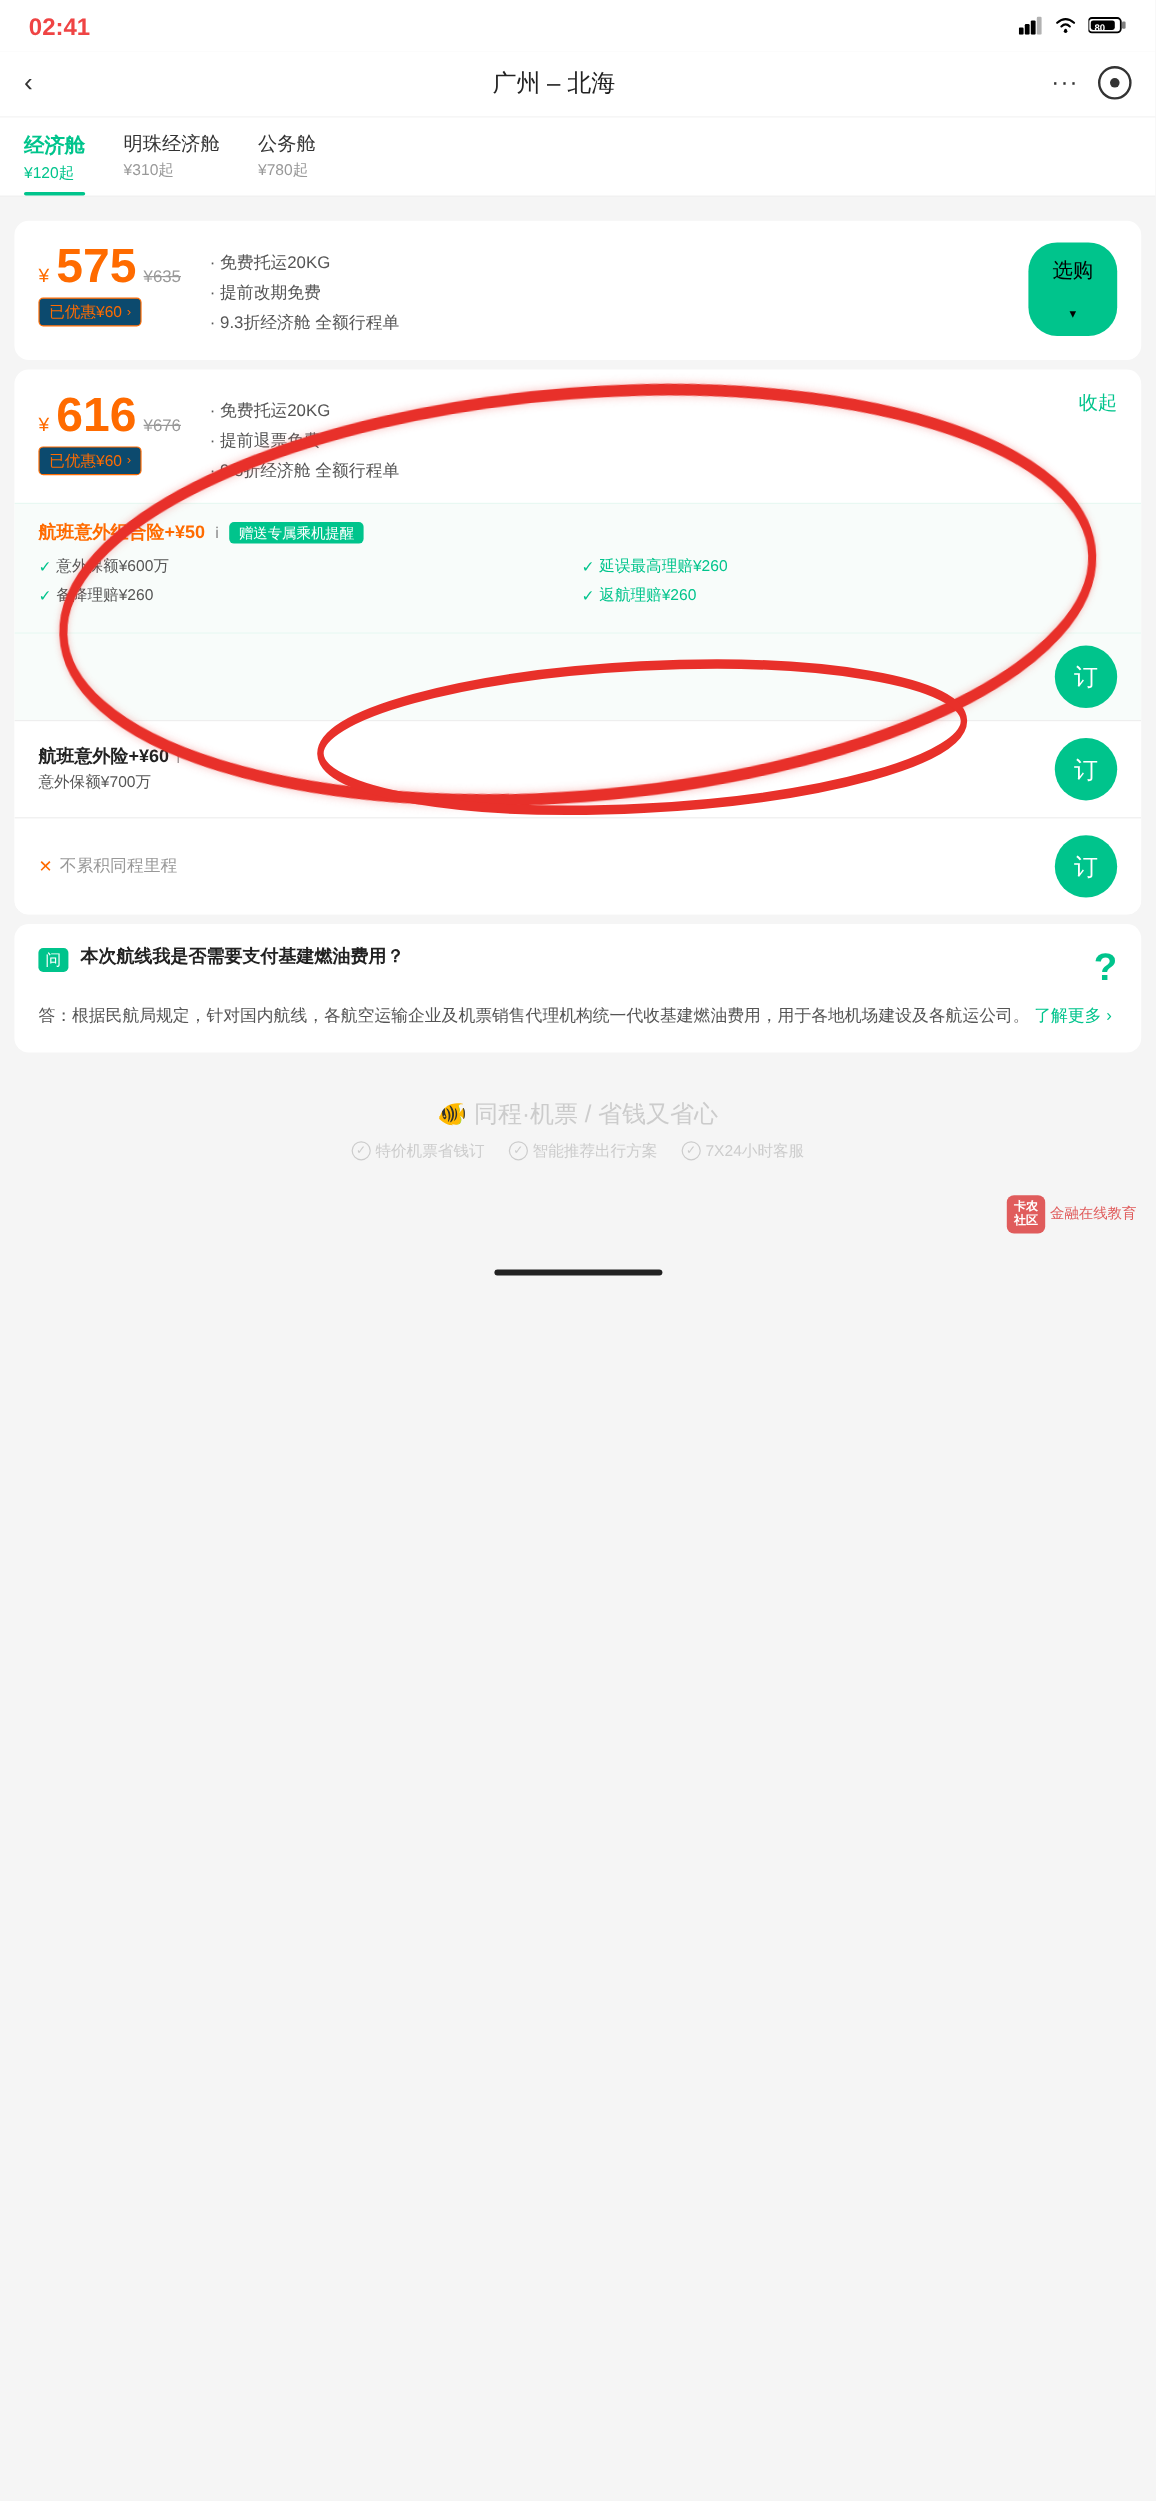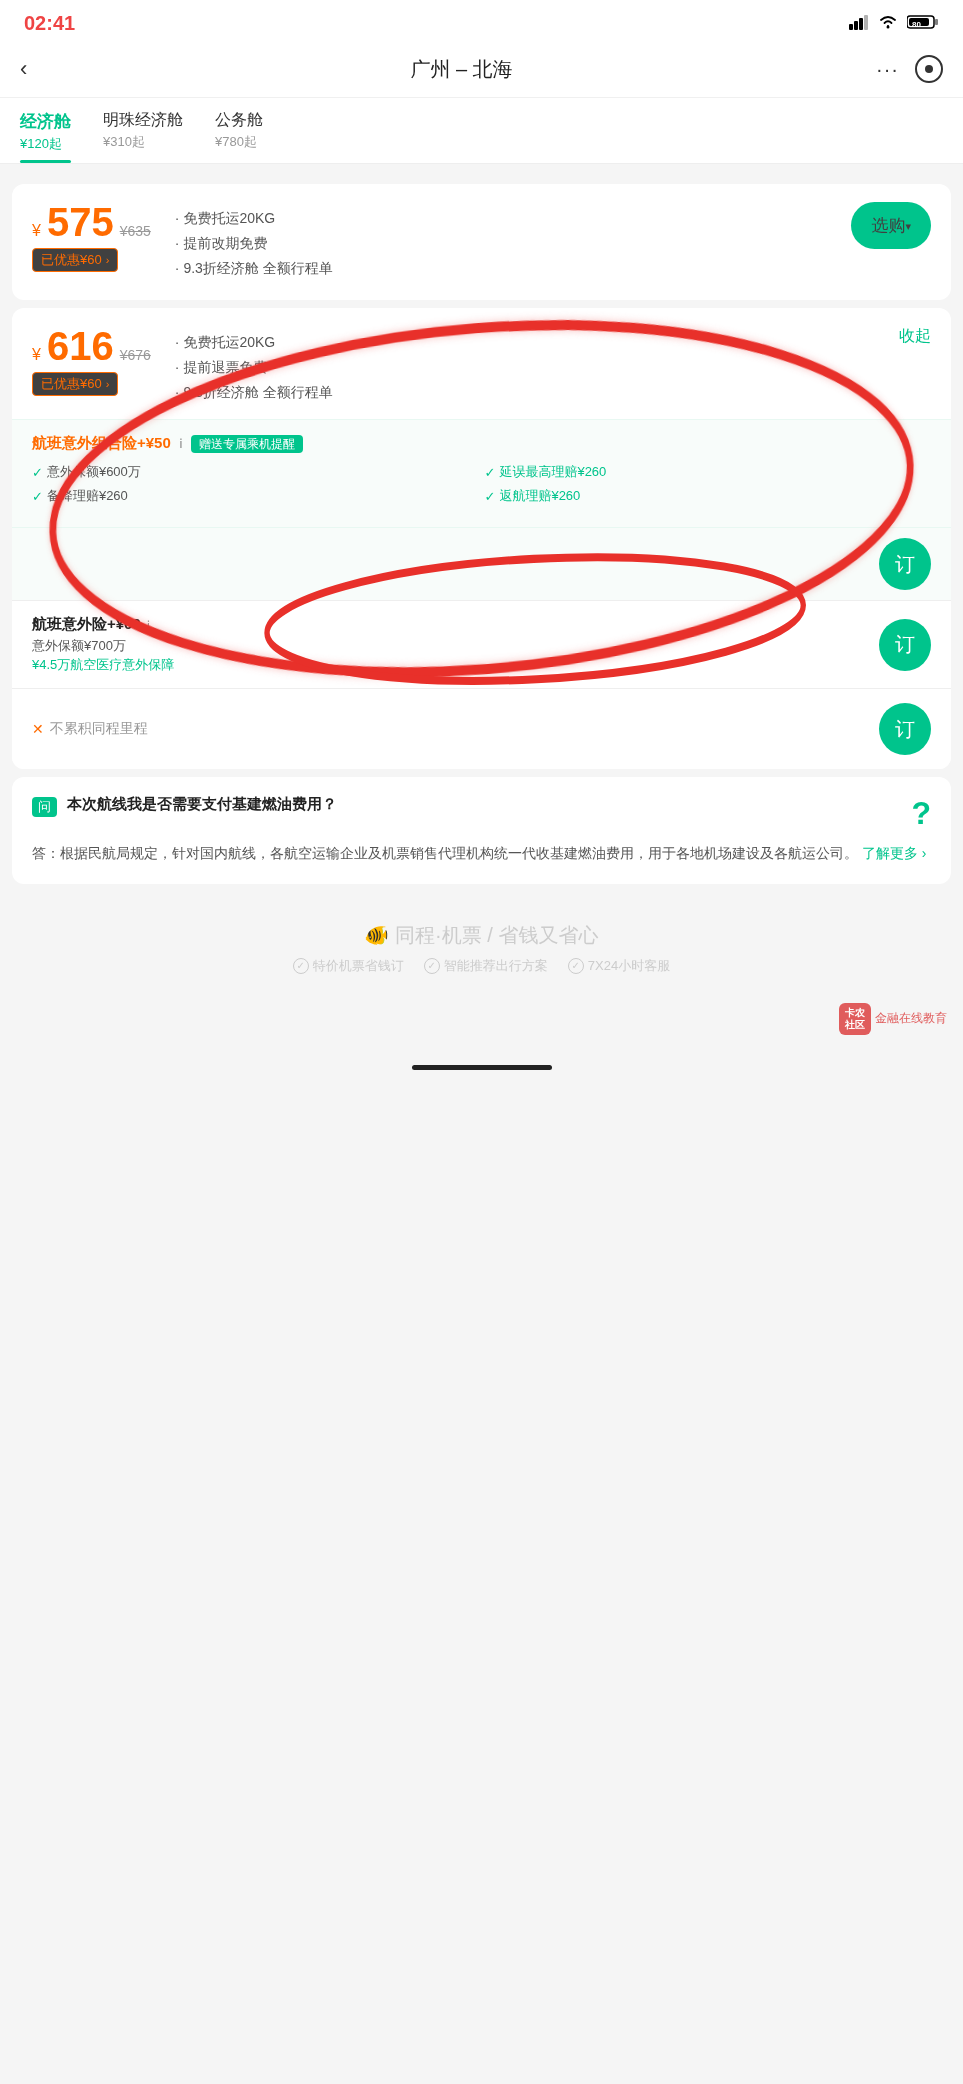--- a/index.html
+++ b/index.html
@@ -171,21 +171,21 @@
 
     .price-original {
       font-size: 14px;
       color: #999;
       text-decoration: line-through;
     }
 
     .price-discount-badge {
       display: inline-flex;
       align-items: center;
-      background: #404040;
+      background: #0c4a6e;
       border: 1px solid #ff6b00;
       border-radius: 4px;
       padding: 2px 8px;
       margin-top: 6px;
       font-size: 13px;
       color: #ff6b00;
       width: fit-content;
     }
 
     .price-discount-badge .chevron {
@@ -204,31 +204,32 @@
       color: #555;
       line-height: 1.8;
     }
 
     .feature-item::before {
       content: '· ';
     }
 
     .select-btn {
       background: #00c48c;
-      color: #404040;
+      color: #000000;
       border: none;
       border-radius: 24px;
       padding: 12px 20px;
       font-size: 17px;
       cursor: pointer;
       font-weight: 500;
       display: flex;
-      flex-direction: row;
+      flex-direction: column;
       align-items: center;
       min-width: 70px;
+      gap: 16px;
     }
 
     .select-btn .chevron-down {
       font-size: 11px;
       margin-top: 2px;
     }
 
     .collapse-btn {
       font-size: 16px;
       color: #00c48c;
@@ -651,21 +652,20 @@
       <button class="order-btn">订</button>
     </div>
 
     <div class="insurance-row">
       <div class="insurance-row-content">
         <div style="display:flex;align-items:center;gap:6px;">
           <span class="insurance-row-title">航班意外险+¥60</span>
           <span style="font-size:13px;color:#999;">ℹ</span>
         </div>
         <div class="insurance-row-desc">意外保额¥700万</div>
-        <div class="insurance-row-desc-2">¥4.5万航空医疗意外保障</div>
       </div>
       <button class="order-btn">订</button>
     </div>
 
     <div class="insurance-row">
       <div class="no-accumulate">
         <span class="cross-icon">✕</span>
         <span>不累积同程里程</span>
       </div>
       <button class="order-btn">订</button>

